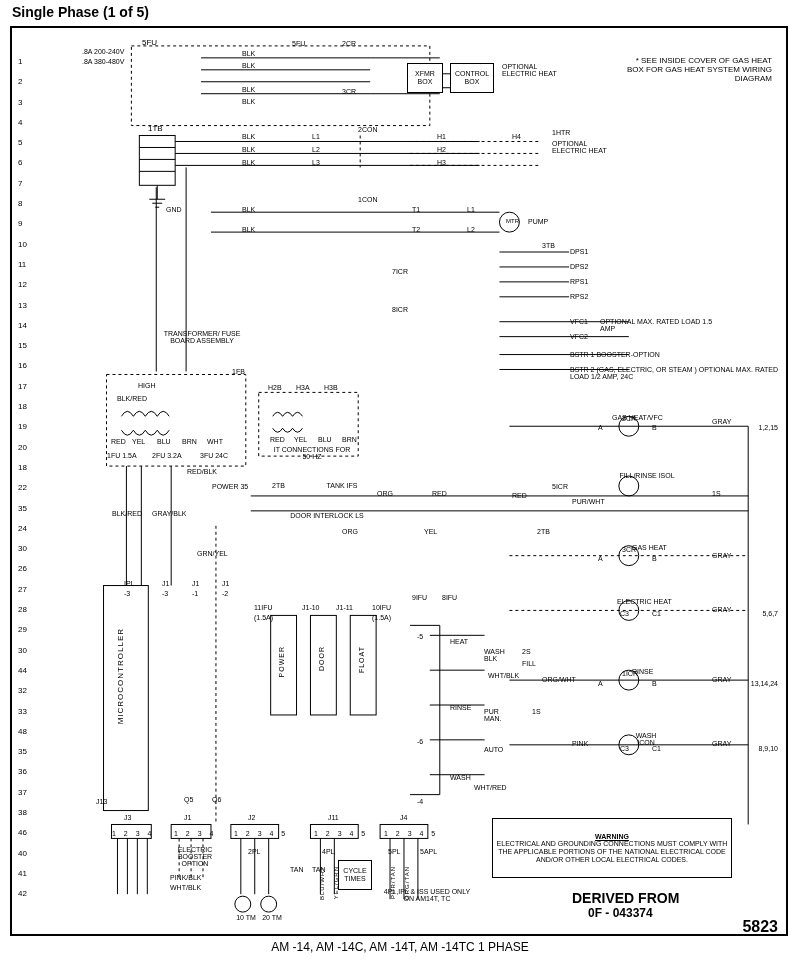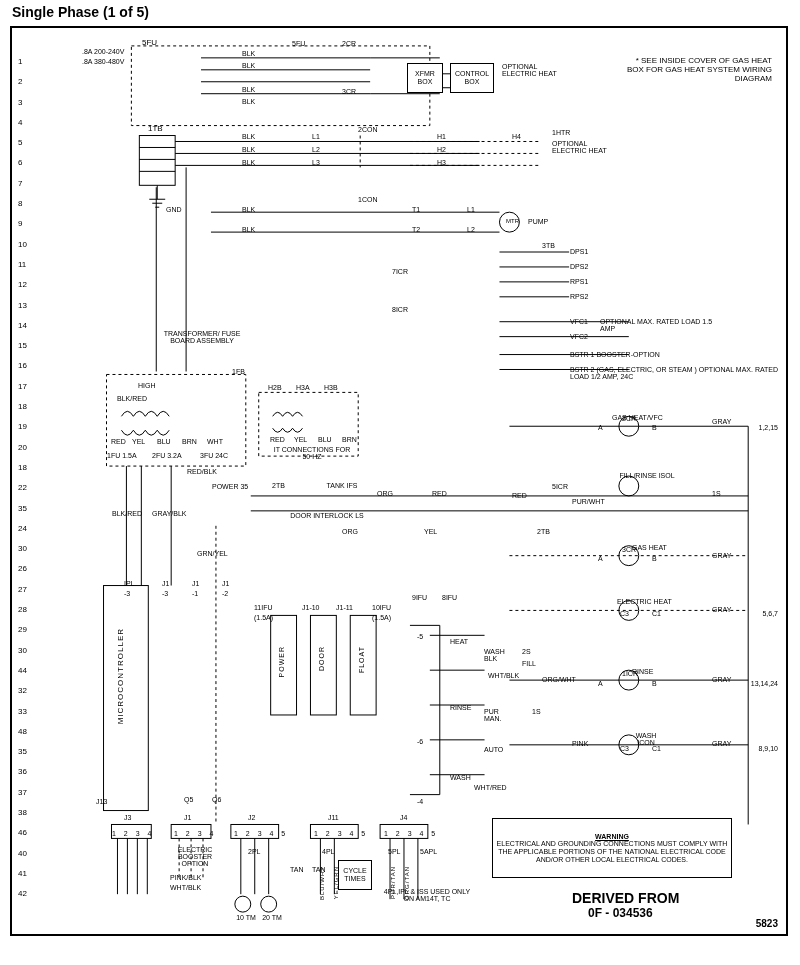--- a/index.html
+++ b/index.html
@@ -39,21 +39,21 @@
     right: 0;
     top: 940px;
     text-align: center;
     font-size: 12px;
   }
   .sn {
     position: absolute;
     right: 22px;
     top: 918px;
     font-weight: bold;
-    font-size: 10px;
+    font-size: 16px;
   }
   .abs { position: absolute; }
   .lbl { font-size: 8px; white-space: nowrap; }
   .lbl-sm { font-size: 7px; white-space: nowrap; }
   .rownum { font-size: 8px; }
   svg.schematic {
     position: absolute;
     top: 0;
     left: 0;
     width: 100%;
@@ -496,18 +496,19 @@
     <div class="abs lbl-sm" style="top:860px; left:370px; width:90px; white-space:normal; text-align:center;">4PL,IPL &amp; ISS
 USED ONLY ON
 AM14T, TC</div>
 
     <div class="box" style="top:790px; left:480px; width:240px; height:60px; font-size:7px; flex-direction:column; padding:3px;">
       <div class="warn-title">WARNING</div>
       <div style="white-space:normal; text-align:center;">ELECTRICAL AND GROUNDING CONNECTIONS MUST COMPLY WITH THE APPLICABLE PORTIONS OF THE NATIONAL ELECTRICAL CODE AND/OR OTHER LOCAL ELECTRICAL CODES.</div>
     </div>
 
     <div class="abs" style="top:862px; left:560px; font-size:14px; font-weight:bold;">DERIVED FROM</div>
-    <div class="abs" style="top:878px; left:576px; font-size:12px; font-weight:bold;">0F - 034536</div>
+    <div class="abs" style="top:878px; left:576px; font-size:12px; font-weight:bold;">0F - 043374</div>
 
   </div>
 
   <div class="sn">5823</div>
+  <div class="caption">AM -14, AM -14C, AM -14T, AM -14TC 1 PHASE</div>
 </div>
 
 </body></html>

